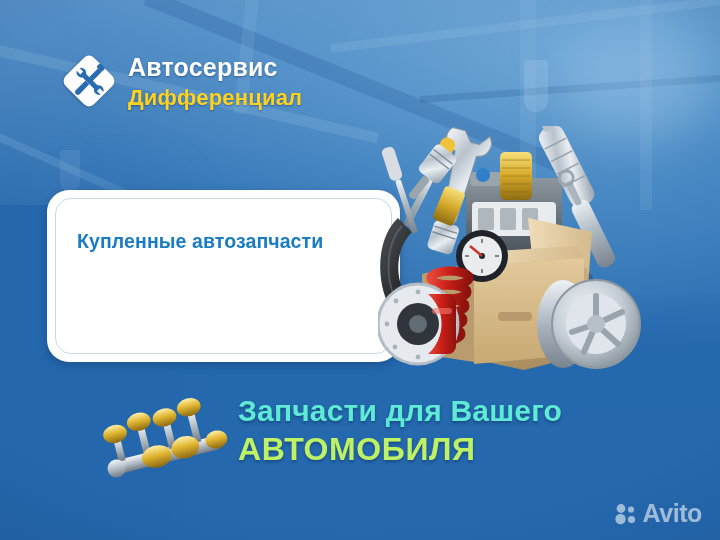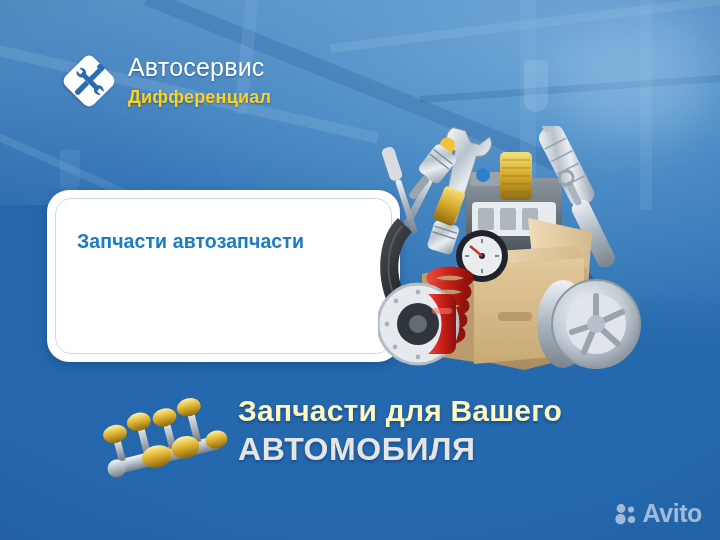--- a/index.html
+++ b/index.html
@@ -30,23 +30,23 @@
     background:radial-gradient(120% 95% at 50% 45%, rgba(0,0,0,0) 55%, rgba(10,45,90,.30) 100%);}
 
   
   .logo-wrap{position:absolute;left:62px;top:52px;width:280px;height:70px;}
   .logo-badge{position:absolute;left:0;top:2px;width:54px;height:54px;}
   .logo-diamond{position:absolute;left:7px;top:7px;width:40px;height:40px;
     background:#ffffff;transform:rotate(45deg);border-radius:7px;
     box-shadow:0 1px 3px rgba(0,0,0,.25);}
   .logo-tools{position:absolute;left:0;top:0;width:54px;height:54px;}
   .brand-lines{position:absolute;left:66px;top:0;}
-  .brand-1{font-size:25px;font-weight:normal;color:#ffffff;line-height:30px;letter-spacing:.2px;
+  .brand-1{font-size:25px;font-weight:bold;color:#ffffff;line-height:30px;letter-spacing:.2px;
     text-shadow:0 1px 2px rgba(10,40,80,.45);}
-  .brand-2{font-size:18px;font-weight:bold;color:#ffd21e;line-height:31px;letter-spacing:.2px;
+  .brand-2{font-size:22px;font-weight:bold;color:#ffd21e;line-height:31px;letter-spacing:.2px;
     text-shadow:0 1px 2px rgba(10,40,80,.45);text-align:right;}
 
   
   .card-outer{position:absolute;left:47px;top:190px;width:353px;height:172px;
     background:#ffffff;border-radius:22px;
     box-shadow:0 3px 9px rgba(8,40,80,.30);}
   .card-inner{position:absolute;left:8px;top:8px;right:8px;bottom:8px;
     background:#ffffff;border:1px solid #c9d9e8;border-radius:16px;}
   .card-text{position:absolute;left:30px;top:38px;right:16px;
     color:#1a7cc2;font-size:19.5px;font-weight:bold;line-height:27px;letter-spacing:.1px;}
@@ -54,23 +54,23 @@
 
   
   .parts{position:absolute;left:378px;top:126px;width:268px;height:250px;}
   .parts svg{position:absolute;left:0;top:0;}
 
   
   .crank{position:absolute;left:95px;top:392px;width:140px;height:88px;}
 
   
   .headline{position:absolute;left:238px;top:392px;}
-  .hl-1{font-size:30px;font-weight:bold;color:#fef9c3;line-height:37px;letter-spacing:.2px;
+  .hl-1{font-size:30px;font-weight:bold;color:#5eead4;line-height:37px;letter-spacing:.2px;
     text-shadow:0 2px 3px rgba(8,40,85,.45);}
-  .hl-2{font-size:32px;font-weight:bold;color:#e5e5e5;line-height:40px;letter-spacing:.6px;
+  .hl-2{font-size:32px;font-weight:bold;color:#bef264;line-height:40px;letter-spacing:.6px;
     text-shadow:0 2px 3px rgba(8,40,85,.45);}
 
   
   .avito{position:absolute;right:18px;bottom:14px;display:flex;align-items:center;gap:5px;opacity:.62;justify-content:center;}
   .avito-dots{width:22px;height:22px;}
   .avito-text{font-size:25px;font-weight:bold;color:#eaf1f8;letter-spacing:-.4px;line-height:25px;}
 </style>
 </head>
 <body>
 
@@ -112,21 +112,21 @@
     </div>
     <div class="brand-lines">
       <div class="brand-1">Автосервис</div>
       <div class="brand-2">Дифференциал</div>
     </div>
   </div>
 
   <div class="card-outer">
     <div class="card-inner"></div>
     <div class="card-text">
-      <div>Запчасти автозапчасти</div>
+      <div>Купленные автозапчасти</div>
     </div>
   </div>
 
   <div class="parts">
     <svg width="268" height="250" viewBox="0 0 268 250">
       <defs>
         <linearGradient id="gMetal" x1="0" y1="0" x2="1" y2="1">
           <stop offset="0" stop-color="#f4f7fa"></stop>
             <stop offset=".35" stop-color="#b9c3cc"></stop>
           <stop offset=".6" stop-color="#e9eef3"></stop>

